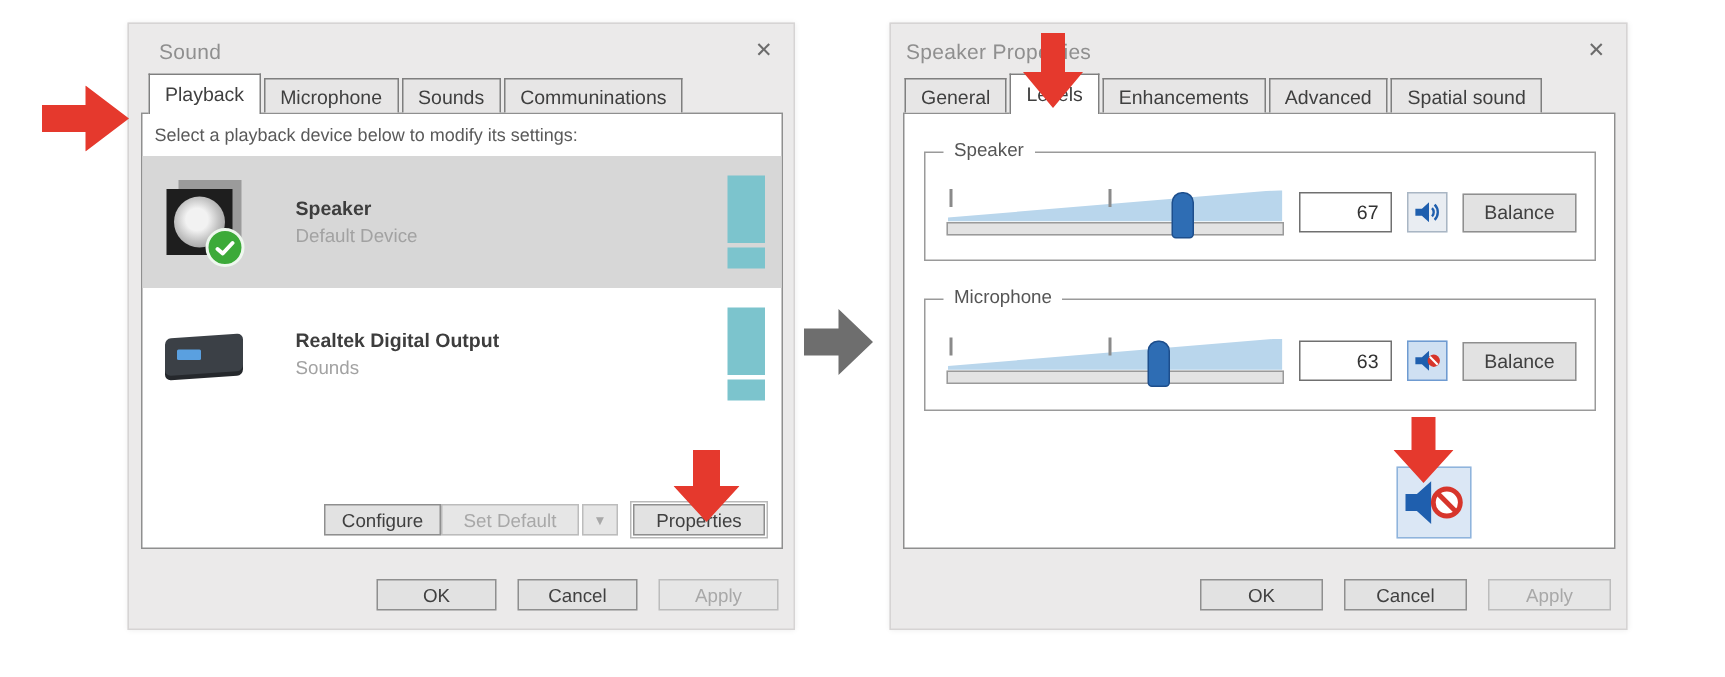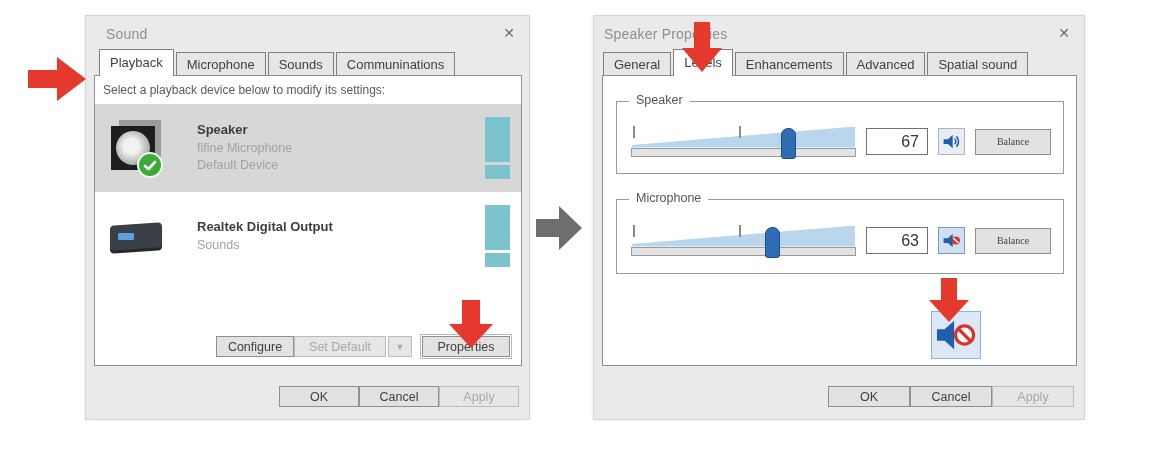--- a/index.html
+++ b/index.html
@@ -57,21 +57,21 @@
   .right-btns { display:flex; align-items:center; gap:2px; }
 
   button { font-family:"Liberation Sans", sans-serif; font-size:12.5px; color:#404040;
            background:#e2e2e2; border:1px solid #8f8f8f; height:21px; padding:0 10px; cursor:default; }
   button:disabled, button.disabled { color:#a8a8a8; border-color:#bcbcbc; background:#e6e6e6; }
   .btn-configure  { width:78px; }
   .btn-setdefault { width:92px; }
   .btn-drop { width:24px; padding:0; font-size:9px; color:#9a9a9a; }
   .btn-properties { width:88px; border-width:1px; outline:1px solid #b9b9b9; outline-offset:1px; }
 
-  .dialog-buttons { position:absolute; right:10px; bottom:12px; display:flex; gap:0; }
+  .dialog-buttons { position:absolute; right:10px; bottom:12px; display:flex; gap:14px; }
   .dialog-buttons button { width:80px; height:21px; }
   .dlg-right .dialog-buttons button { width:82px; }
 
   
   .groupbox { position:absolute; left:13px; right:12px; border:1px solid #9a9a9a; background:#fff; }
   .grp-speaker { top:25px;  height:73px; }
   .grp-mic     { top:123px; height:75px; }
   .grp-legend { position:absolute; top:-9px; left:12px; background:#ffffff; padding:0 7px;
                 font-size:12.5px; color:#555555; }
   .grp-row { position:absolute; inset:0; display:flex; align-items:center;
@@ -81,25 +81,25 @@
   .slider .groove { position:absolute; left:0; right:0; bottom:3px; height:9px;
                     background:#e3e3e3; border:1px solid #9a9a9a; }
   .slider .wedge { position:absolute; left:1px; right:1px; bottom:12px; height:21px; background:#b9d6ec;
                    clip-path:polygon(0 88%, 100% 0, 100% 100%, 0 100%); }
   .slider .tick { position:absolute; top:2px; width:2px; height:12px; background:#8a8a8a; }
   .tick-a { left:1%; } .tick-b { left:48%; }
   .slider .thumb { position:absolute; top:4px; width:15px; height:31px; background:#2e6db4;
                    border:1px solid #1d4e8c; border-radius:7px 7px 3px 3px; }
 
   .value-box { width:62px; height:27px; background:#ffffff; border:1px solid #707070;
-               font-size:16px; color:#333; text-align:right; line-height:25px; padding-right:8px; flex:none; }
+               font-size:13px; color:#333; text-align:right; line-height:25px; padding-right:8px; flex:none; }
   .icon-btn { width:27px; height:27px; border:1px solid #a9b6c4; background:#e9edf2;
               display:flex; align-items:center; justify-content:center; flex:none; }
   .icon-btn.muted { background:#cfe0f2; border-color:#6f9bd1; }
-  .btn-balance { width:76px; height:26px; font-size:10px; flex:none;font-family:Liberation Serif, serif; }
+  .btn-balance { width:76px; height:26px; font-size:13px; flex:none; }
 
   .big-mute { position:absolute; left:328px; top:235px; width:50px; height:48px;
               background:#dbe7f5; border:1px solid #8fb4dc; display:flex;
               align-items:center; justify-content:center; }
 
   
   .arrow { position:absolute; z-index:5; }
 </style>
 </head>
 <body>
@@ -129,21 +129,20 @@
               <div class="cone"></div>
             </div>
           <div class="check-badge">
             <svg width="14" height="11" viewBox="0 0 14 11">
                 <polyline points="2,6 5.5,9 12,2" fill="none" stroke="#ffffff" stroke-width="2.6" stroke-linecap="round" stroke-linejoin="round"></polyline>
               </svg>
           </div>
         </div>
         <div class="device-text">
           <div class="device-name">Speaker</div>
-          <div class="device-sub">fifine Microphone</div>
           <div class="device-sub">Default Device</div>
         </div>
         <div class="meter">
           <div class="meter-tall"></div>
             <div class="meter-short"></div>
         </div>
       </div>
 
       <div class="device-row">
         <div class="device-icon">

